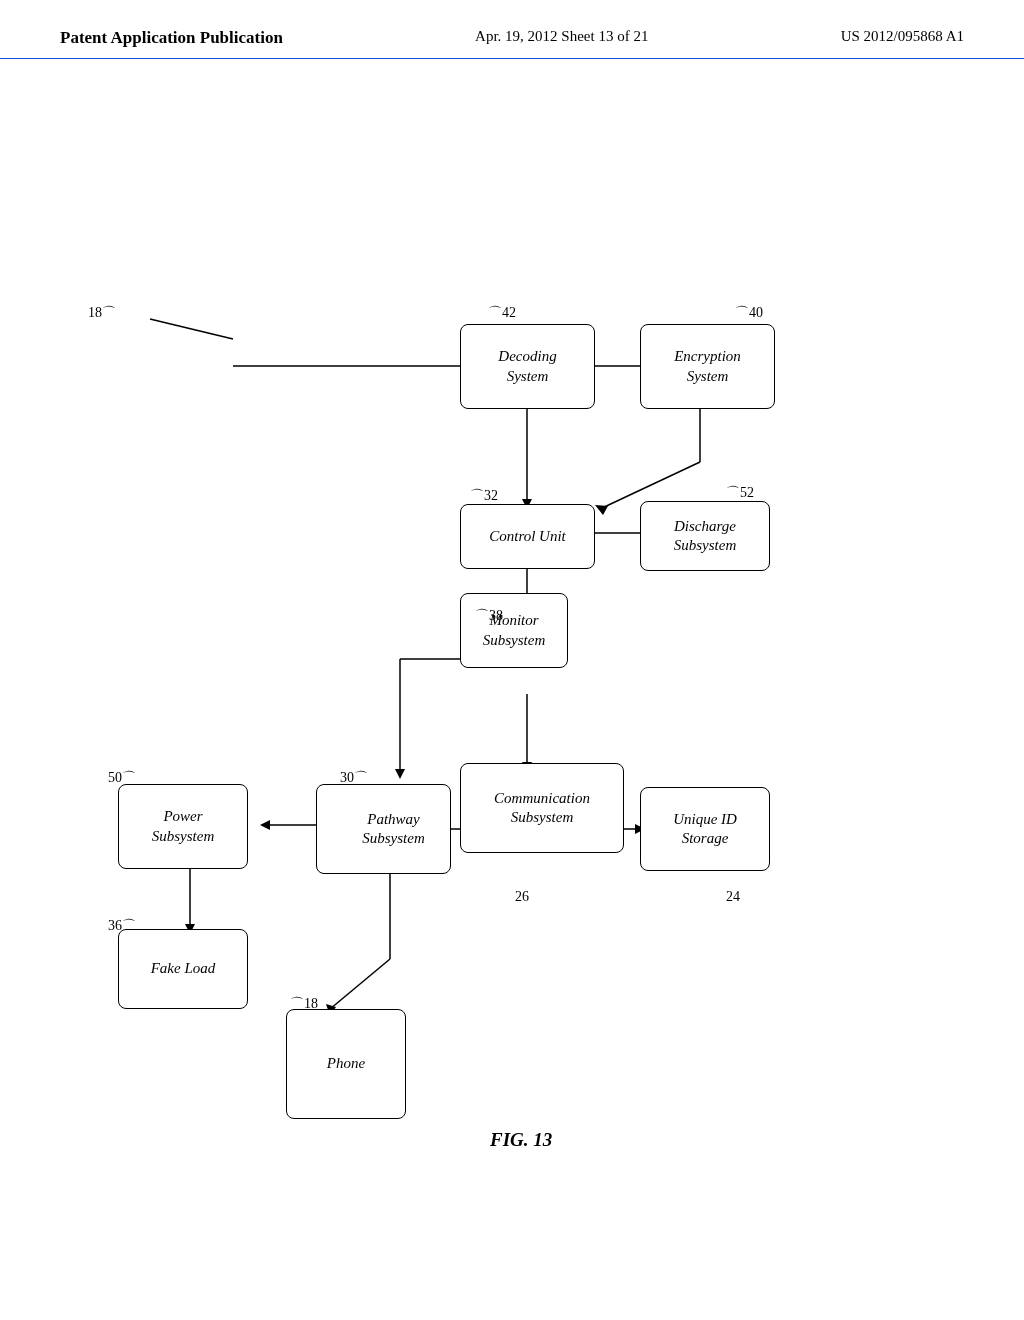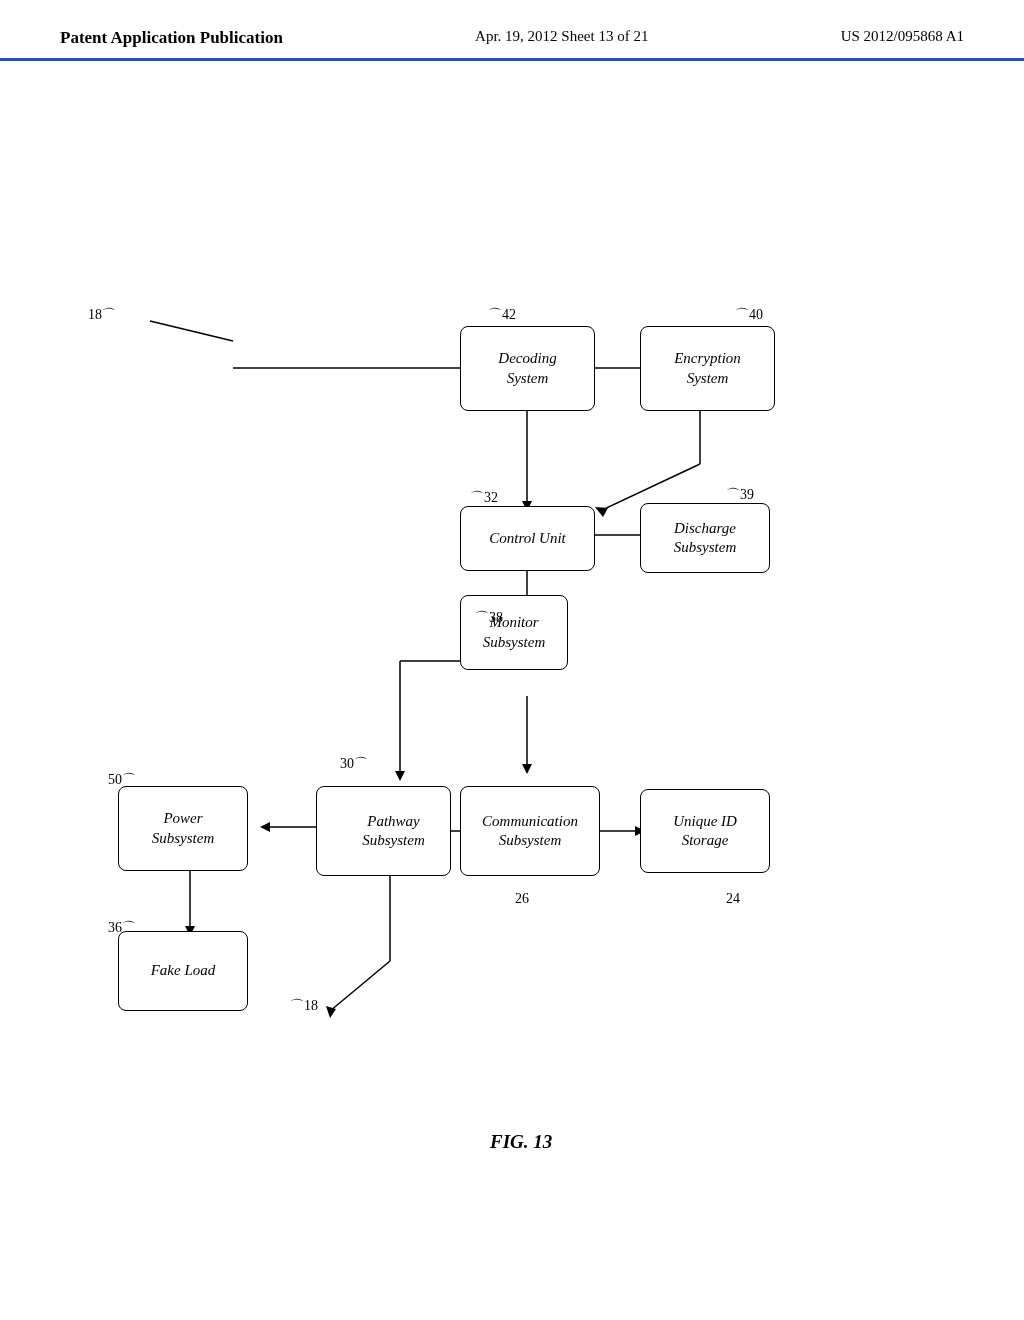--- a/index.html
+++ b/index.html
@@ -10,21 +10,21 @@
       min-height: 1320px;
       position: relative;
       overflow: hidden;
     }
 
     .header {
       display: flex;
       justify-content: space-between;
       align-items: flex-start;
       padding: 28px 60px 10px 60px;
-      border-bottom: 3px solid #1d4ed8;
+      border-bottom: 1px solid #1d4ed8;
       margin-bottom: 10px;
     }
 
     .header-left {
       font-size: 17px;
       font-weight: bold;
     }
 
     .header-center {
       font-size: 15px;
@@ -148,49 +148,52 @@
   <span class="label" style="left:735px; top:235px;">⌒40</span>
 
   <div class="box" style="left:460px; top:435px; width:135px; height:65px;">
     <span>Control Unit</span>
   </div>
   <span class="label" style="left:470px; top:418px;">⌒32</span>
 
   <div class="box" style="left:640px; top:432px; width:130px; height:70px;">
     <span>Discharge<br>Subsystem</span>
   </div>
-  <span class="label" style="left:726px; top:415px;">⌒39</span>
+  <span class="label" style="left:726px; top:415px;">⌒52</span>
 
   <div class="box" style="left:460px; top:524px; width:108px; height:75px;">
     <span>Monitor<br>Subsystem</span>
   </div>
   <span class="label" style="left:475px; top:538px;">⌒38</span>
 
-  <div class="box" style="left:460px; top:715px; width:140px; height:90px;text-align:center;">
+  <div class="box" style="left:460px; top:694px; width:164px; height:90px;text-align:center;">
     <span>Communication<br>Subsystem</span>
   </div>
   <span class="label" style="left:515px; top:820px;">26</span>
 
   <div class="box" style="left:316px; top:715px; width:135px; height:90px;padding-left:20px;">
     <span>Pathway<br>Subsystem</span>
   </div>
-  <span class="label" style="left:340px; top:684px;">30⌒</span>
+  <span class="label" style="left:340px; top:700px;">30⌒</span>
 
   <div class="box" style="left:118px; top:715px; width:130px; height:85px;">
     <span>Power<br>Subsystem</span>
   </div>
   <span class="label" style="left:108px; top:700px;">50⌒</span>
 
   <div class="box" style="left:640px; top:718px; width:130px; height:84px;">
     <span>Unique ID<br>Storage</span>
   </div>
   <span class="label" style="left:726px; top:820px;">24</span>
 
   <div class="box" style="left:118px; top:860px; width:130px; height:80px;">
     <span>Fake Load</span>
   </div>
   <span class="label" style="left:108px; top:848px;">36⌒</span>
 
+  <div class="box" style="left:286px; top:940px; width:120px; height:110px;">
+    <span>Phone</span>
+  </div>
   <span class="label" style="left:290px; top:926px;">⌒18</span>
 
   <div class="fig-label" style="left:490px; top:1060px; font-size:19px; font-style:italic;">FIG. 13</div>
 
 </div>
 
 </body></html>

